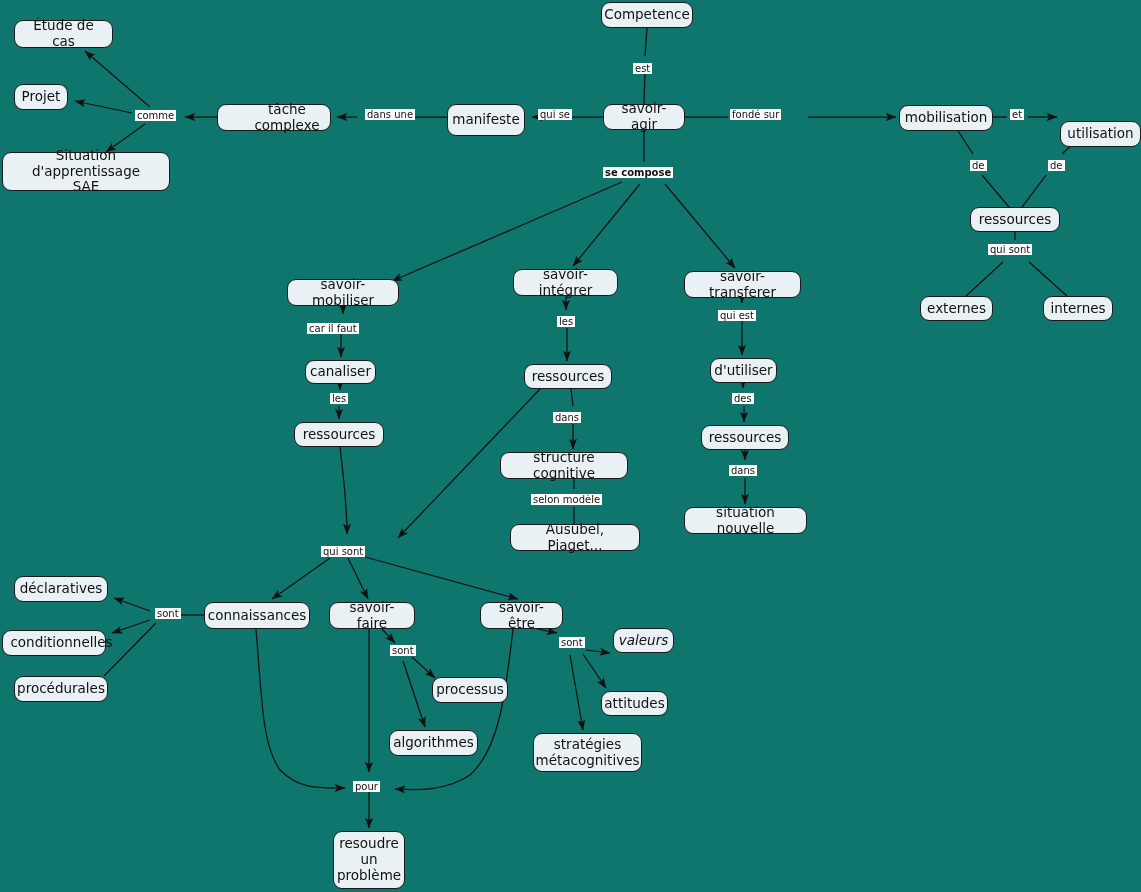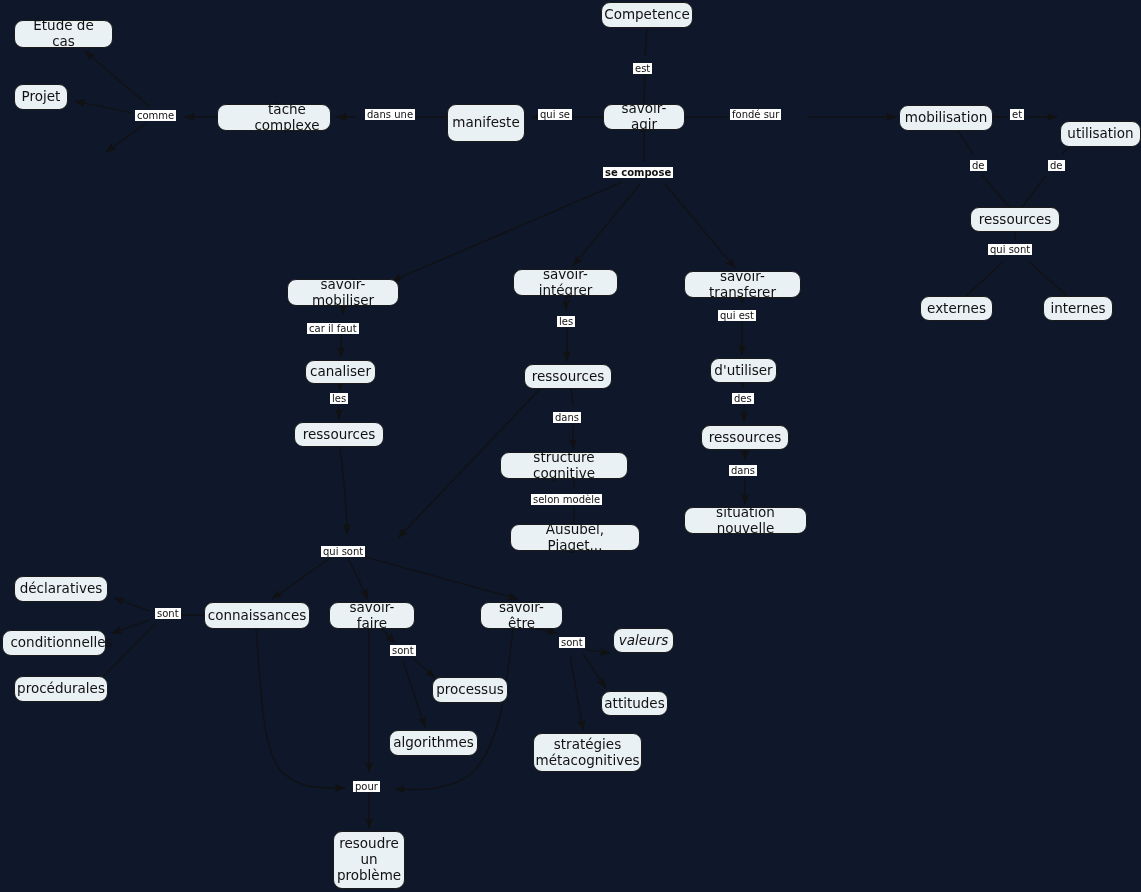--- a/index.html
+++ b/index.html
@@ -1,17 +1,17 @@
 <!DOCTYPE html>
 <html><head>
 <meta charset="utf-8">
 <style>
   html,body{margin:0;padding:0;background:#ffffff;}
   body{font-family:"DejaVu Sans","Liberation Sans",sans-serif;}
-  #canvas{position:relative;width:1141px;height:892px;background:#0f172a;overflow:hidden;}
+  #canvas{position:relative;width:1141px;height:892px;background:#0f766e;overflow:hidden;}
   svg#edges{position:absolute;left:0;top:0;width:1141px;height:892px;}
   .node{
     position:absolute;
     box-sizing:border-box;
     background:#eaf1f5;
     border:1.3px solid #1a1a1a;
     border-radius:9px;
     display:flex;align-items:center;justify-content:center;
     text-align:center;
     font-size:13.5px;
@@ -124,24 +124,26 @@
       <path d="M256,629 C262,700 262,745 280,770 C300,790 320,788 345,788" marker-end="url(#ah)"></path>
       <line x1="369" y1="629" x2="369" y2="772" marker-end="url(#ah)"></line>
       <path d="M513,629 C505,700 498,750 470,775 C445,792 415,790 395,789" marker-end="url(#ah)"></path>
 
       <line x1="369" y1="792" x2="369" y2="828" marker-end="url(#ah)"></line>
     </g>
   </svg>
 
   <div class="node" style="left:601px;top:2px;width:92px;height:26px;">Competence</div>
   <div class="node" style="left:603px;top:104px;width:82px;height:26px;">savoir-agir</div>
-  <div class="node" style="left:447px;top:104px;width:78px;height:38px;">manifeste</div>
+  <div class="node" style="left:447px;top:104px;width:78px;height:32px;">manifeste</div>
   <div class="node" style="left:217px;top:104px;width:114px;height:27px;padding-left:32px;">tâche complexe</div>
   <div class="node" style="left:14px;top:20px;width:99px;height:28px;">Étude de cas</div>
   <div class="node" style="left:14px;top:84px;width:54px;height:26px;">Projet</div>
+  <div class="node" style="left:2px;top:152px;width:168px;height:39px;">Situation d'apprentissage
+SAE</div>
   <div class="node" style="left:899px;top:105px;width:94px;height:26px;">mobilisation</div>
   <div class="node" style="left:1060px;top:121px;width:81px;height:26px;">utilisation</div>
   <div class="node" style="left:970px;top:207px;width:90px;height:25px;">ressources</div>
   <div class="node" style="left:920px;top:296px;width:73px;height:25px;">externes</div>
   <div class="node" style="left:1043px;top:296px;width:70px;height:25px;">internes</div>
   <div class="node" style="left:287px;top:279px;width:112px;height:27px;">savoir-mobiliser</div>
   <div class="node" style="left:305px;top:360px;width:71px;height:24px;">canaliser</div>
   <div class="node" style="left:294px;top:422px;width:90px;height:25px;">ressources</div>
   <div class="node" style="left:513px;top:269px;width:105px;height:27px;">savoir-intégrer</div>
   <div class="node" style="left:524px;top:364px;width:88px;height:25px;">ressources</div>

